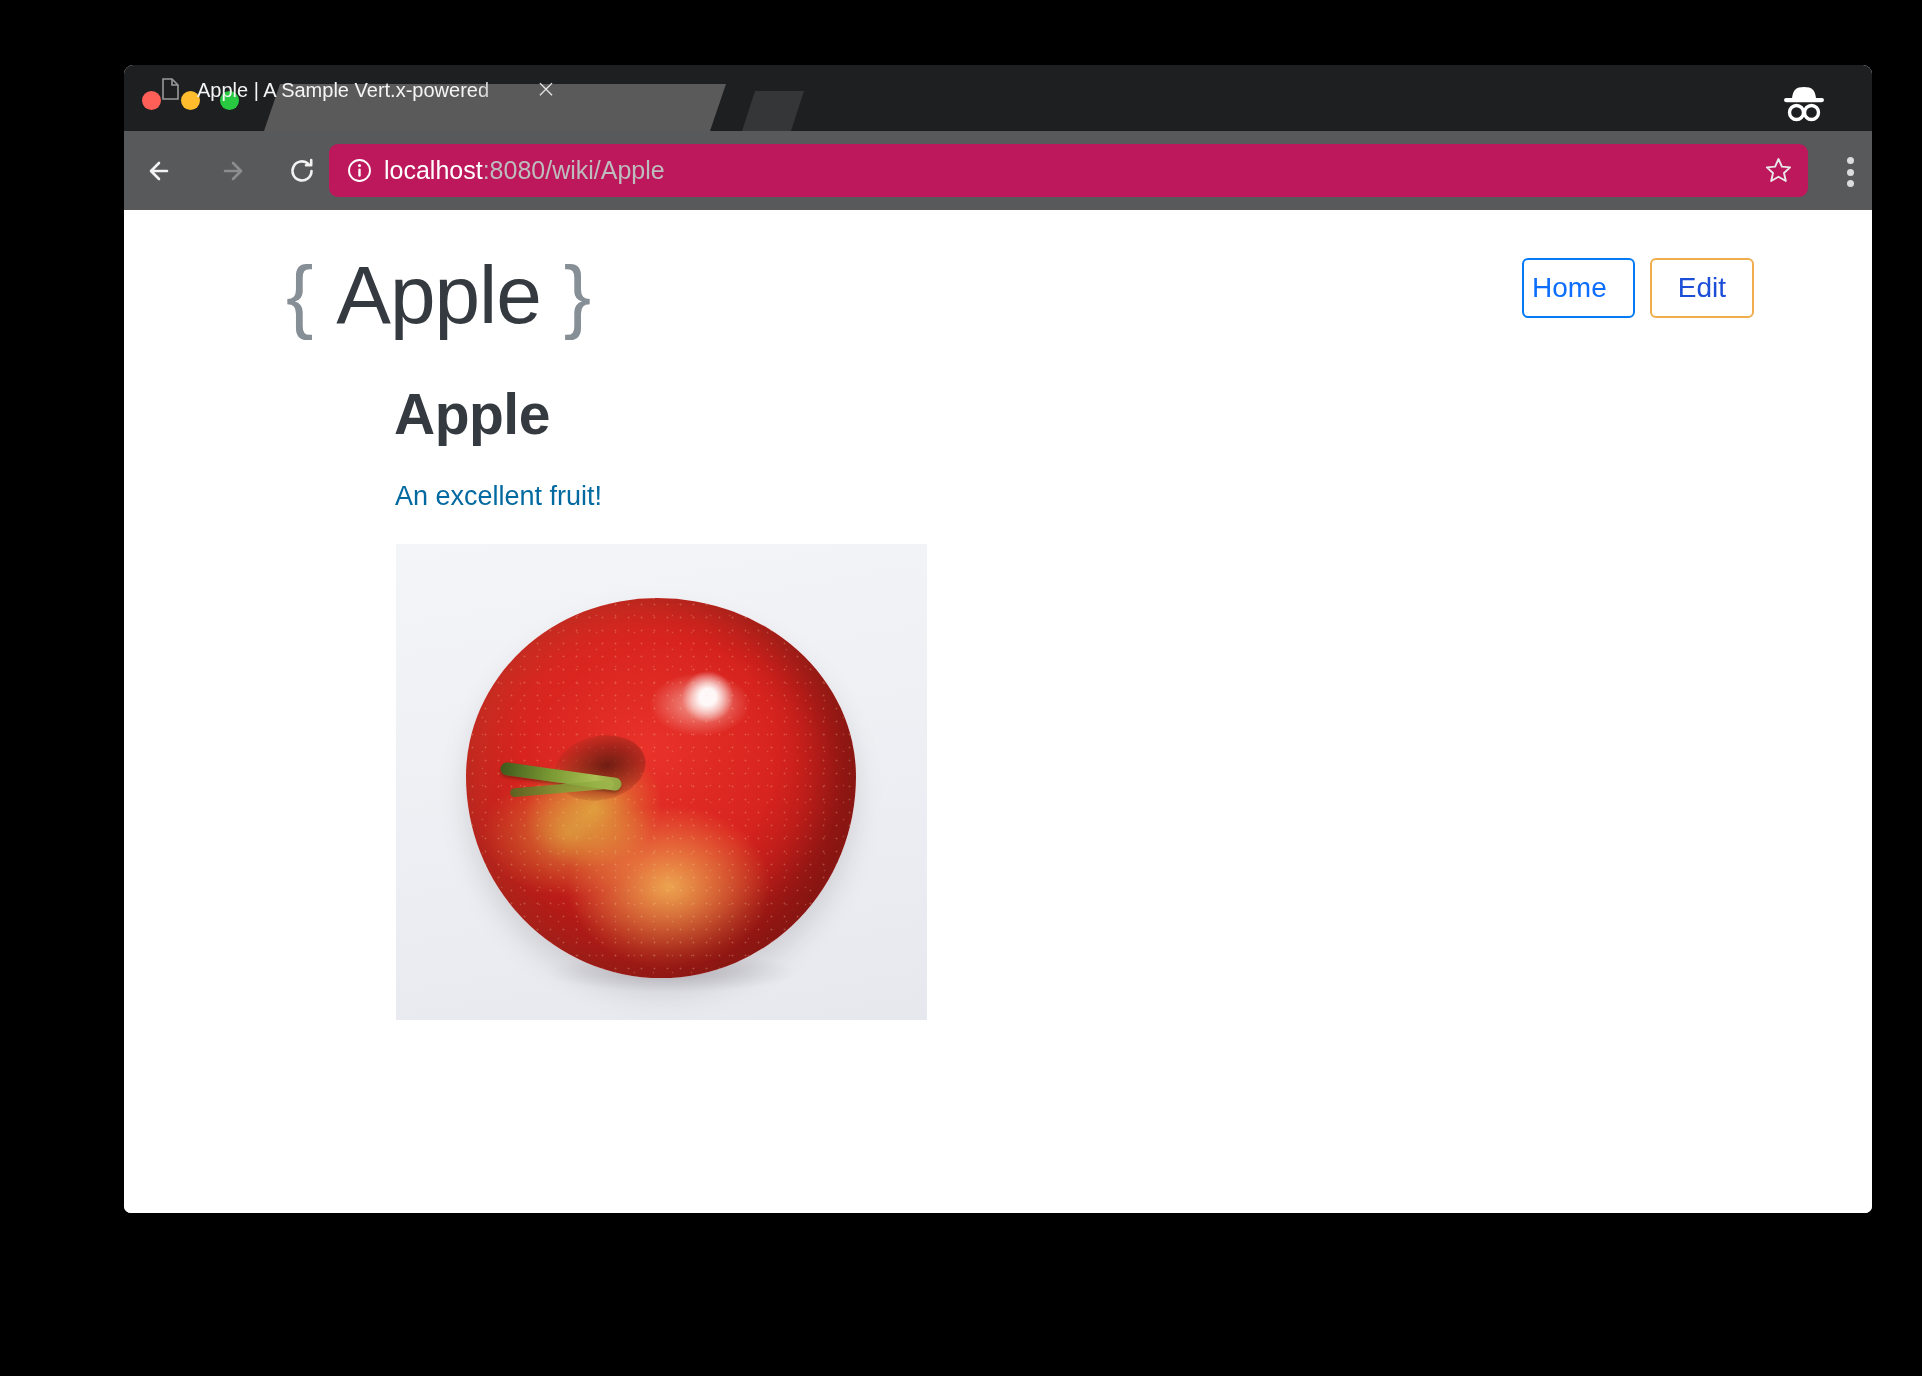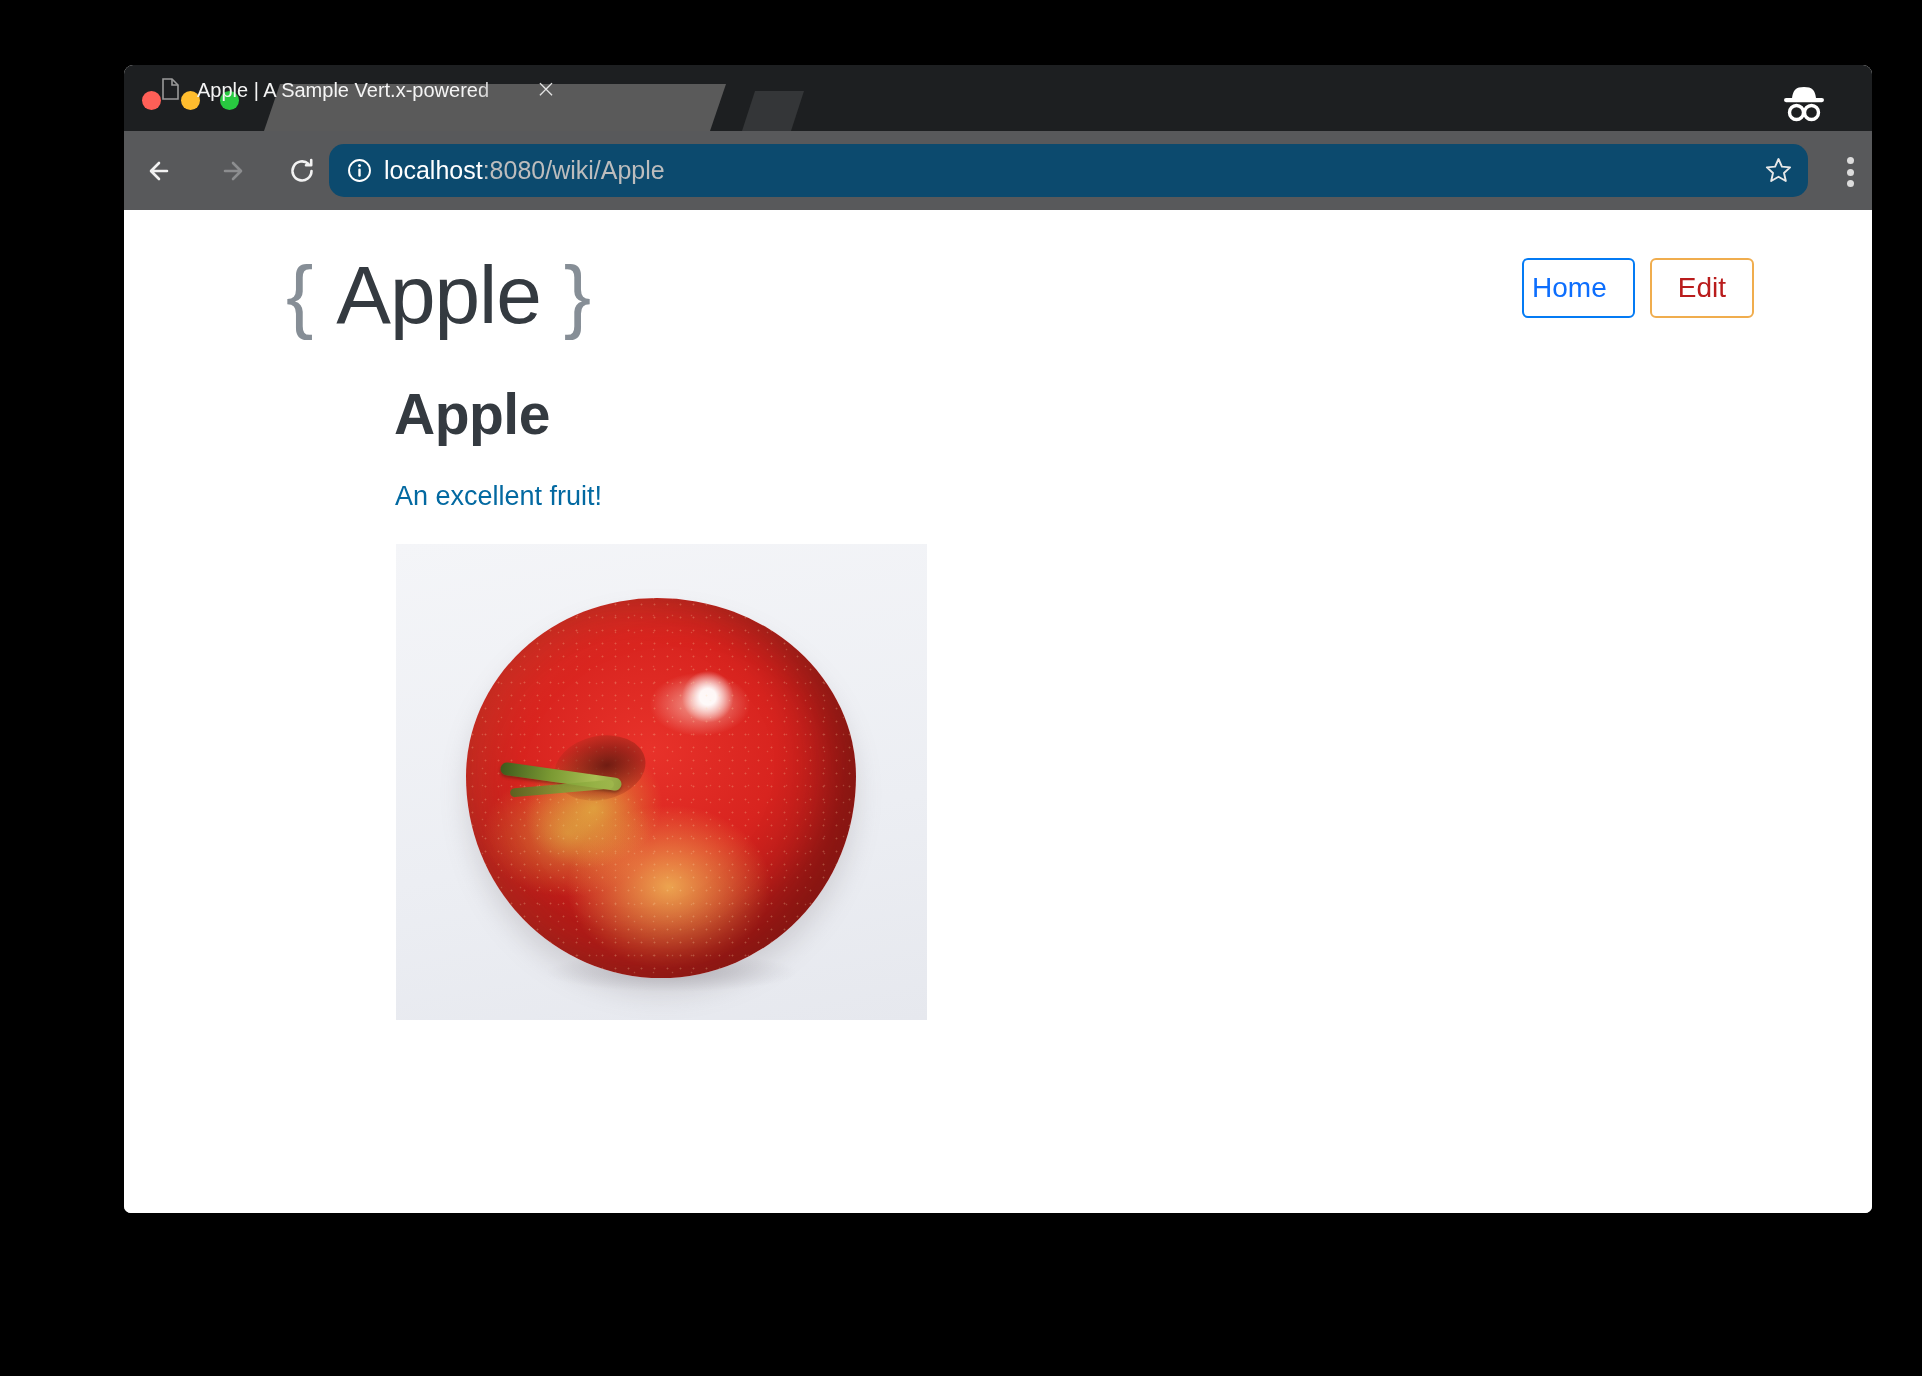--- a/index.html
+++ b/index.html
@@ -138,22 +138,22 @@
   #nav-back    { left: 14px; }
   #nav-forward { left: 86px; }
   #nav-reload  { left: 156px; }
 
   #omnibox {
     position: absolute;
     left: 205px;
     top: 13px;
     right: 64px;
     height: 53px;
-    background: #0c4a6e;
-    border-radius: 15px;
+    background: #be185d;
+    border-radius: 9px;
     display: flex;
     align-items: center;
   }
 
   #omnibox-info-icon {
     position: absolute;
     left: 18px;
     top: 14px;
     width: 25px;
     height: 25px;
@@ -241,21 +241,21 @@
     padding: 0 26px;
     height: 60px;
     line-height: 56px;
     border-radius: 6px;
     background: transparent;
     font-size: 28px;
     font-family: "Liberation Sans", sans-serif;
     cursor: pointer;
   }
   #btn-home { border: 2px solid #047bf4; color: #0d6efd; padding-left: 8px; }
-  #btn-edit { border: 2px solid #f0ad4e; color: #b91c1c; }
+  #btn-edit { border: 2px solid #f0ad4e; color: #1d4ed8; }
 
   #article-title {
     position: absolute;
     left: 270px;
     top: 171px;
     font-size: 57px;
     line-height: 66px;
     color: #343a40;
     font-weight: bold;
     letter-spacing: -0.5px;

